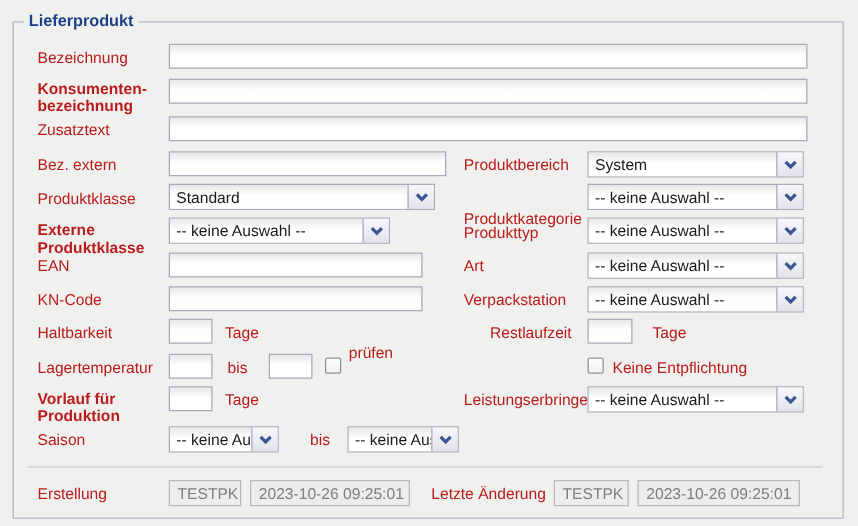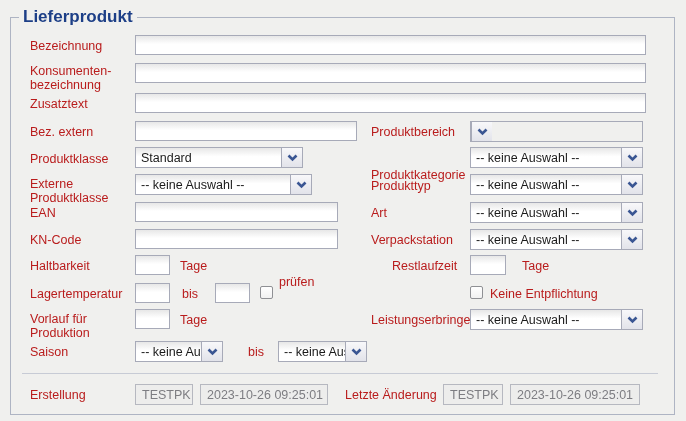--- a/index.html
+++ b/index.html
@@ -5,23 +5,23 @@
   html,body{margin:0;padding:0;}
   body{
     width:686px;height:421px;position:relative;overflow:hidden;
     background:#f0f0ee;
     font-family:"Liberation Sans",sans-serif;
     font-size:12.5px;color:#1b1b1b;
   }
   .fs{position:absolute;left:10px;top:17px;width:663px;height:396px;
       border:1px solid #aeb4c3;background:transparent;}
   .legend{position:absolute;left:19px;top:10px;padding:0 4px;background:#f0f0ee;
-      font-weight:bold;font-size:17px;color:#1d3f87;line-height:14px;}
+      font-weight:bold;font-size:13px;color:#1d3f87;line-height:14px;}
   .lbl{position:absolute;line-height:14px;color:#b91c1c;white-space:nowrap;}
-  .lbl .ln{display:block;}
+  .lbl .ln{display:block;font-weight:bold;}
   .txt{position:absolute;height:20px;box-sizing:border-box;
       border:1px solid #a7aab8;
       background:linear-gradient(to bottom,#e7e7e7,#ffffff 45%);
       padding:0 5px;font:inherit;color:#1a1a1a;outline:none;border-radius:0;}
   .sel{position:absolute;height:21px;box-sizing:border-box;display:flex;
       border:1px solid #a7aab8;cursor:default;}
   .sel .val{flex:1;overflow:hidden;white-space:nowrap;padding:3px 2px 0 5px;
       background:linear-gradient(to bottom,#e7e7e7,#ffffff 45%);color:#1a1a1a;}
   .sel .btn{width:20px;flex:0 0 20px;border-left:1px solid #a7aab8;
       background:linear-gradient(to bottom,#f8f8fa,#e2e3ea);
@@ -52,29 +52,30 @@
   <input type="text" class="txt" style="left: 135px; top: 63px; width: 511px;" value="">
 
   <div class="lbl" style="left:30px;top:97px">Zusatztext</div>
   <input type="text" class="txt" style="left: 135px; top: 93px; width: 511px;" value="">
 
   <div class="lbl" style="left:30px;top:125px">Bez. extern</div>
   <input type="text" class="txt" style="left: 135px; top: 121px; width: 222px;" value="">
 
   <div class="lbl" style="left:371px;top:125px">Produktbereich</div>
   <div class="sel" style="left:470px;top:121px;width:173px">
+    <span class="val">System</span>
     <span class="btn">
         <svg width="11" height="8" viewBox="0 0 11 8">
           <path d="M1.5 1.5 L5.5 5.5 L9.5 1.5" fill="none" stroke="#3a5693" stroke-width="2.6"></path>
         </svg>
       </span>
   </div>
 
   <div class="lbl" style="left:30px;top:152px">Produktklasse</div>
-  <div class="sel" style="left:135px;top:147px;width:168px">
+  <div class="sel" style="left:135px;top:147px;width:213px">
     <span class="val">Standard</span>
     <span class="btn">
         <svg width="11" height="8" viewBox="0 0 11 8">
           <path d="M1.5 1.5 L5.5 5.5 L9.5 1.5" fill="none" stroke="#3a5693" stroke-width="2.6"></path>
         </svg>
       </span>
   </div>
 
   <div class="lbl" style="left:371px;top:168px">Produktkategorie</div>
   <div class="sel" style="left:470px;top:147px;width:173px">

